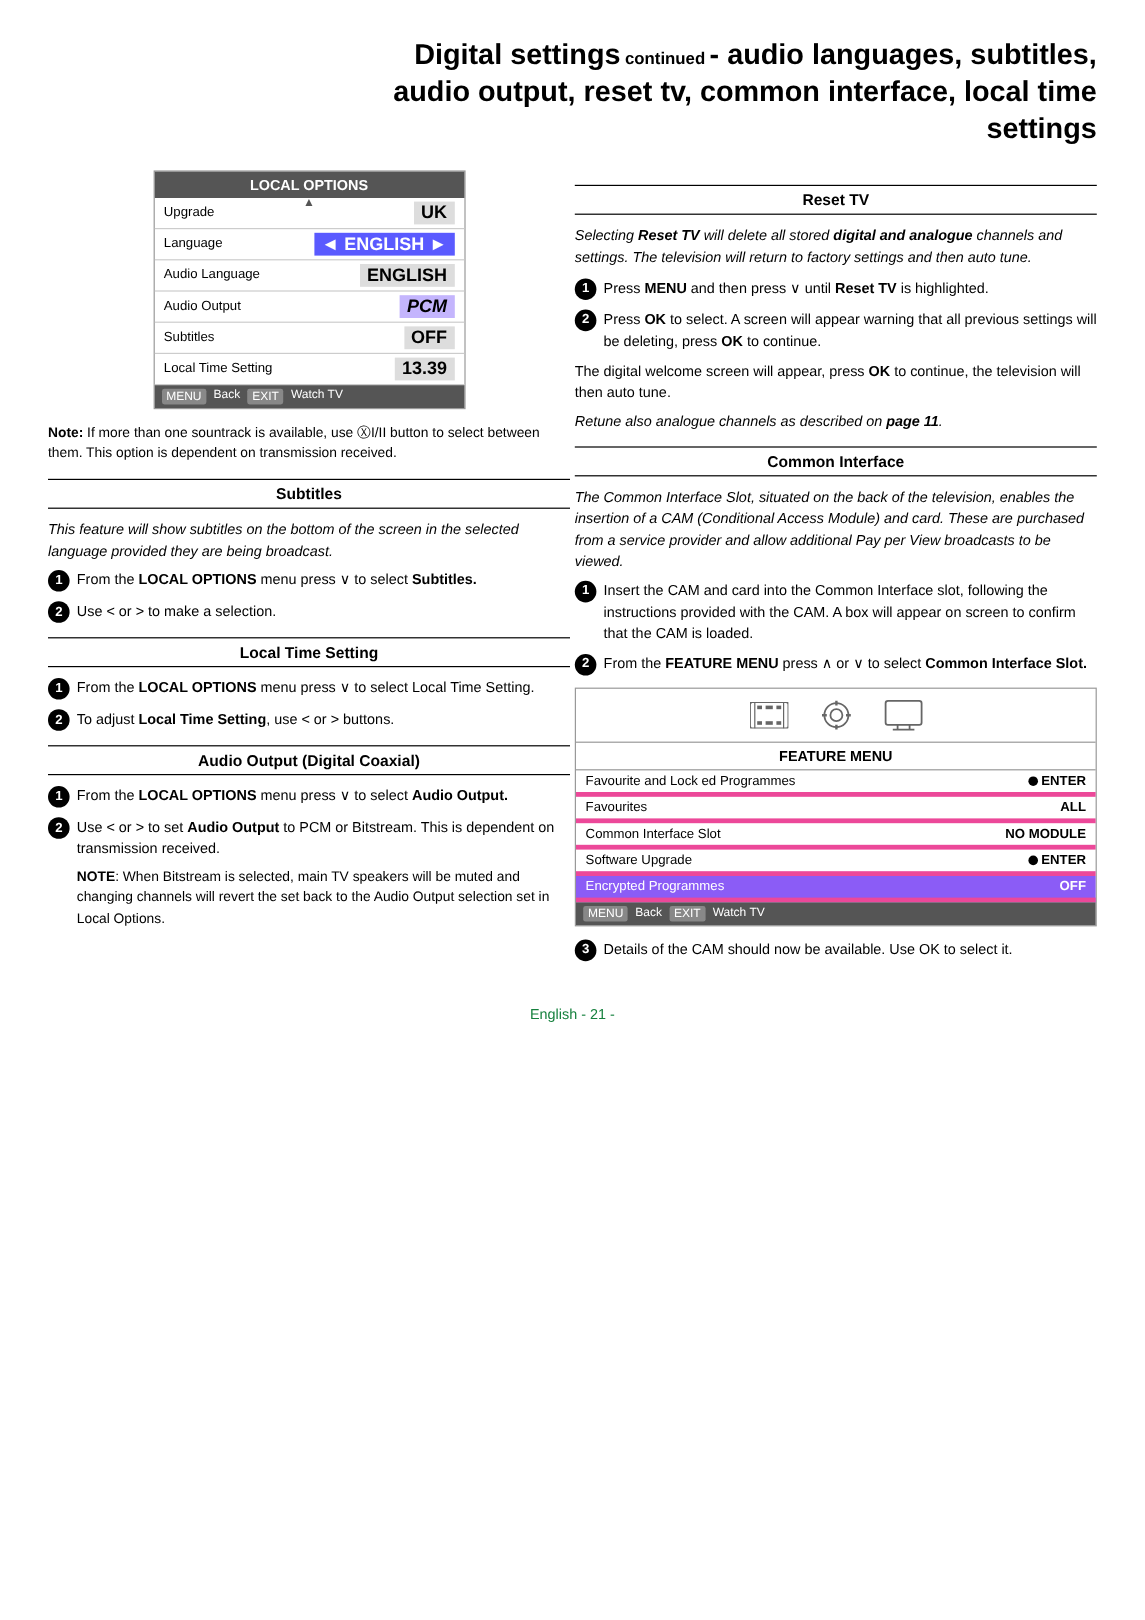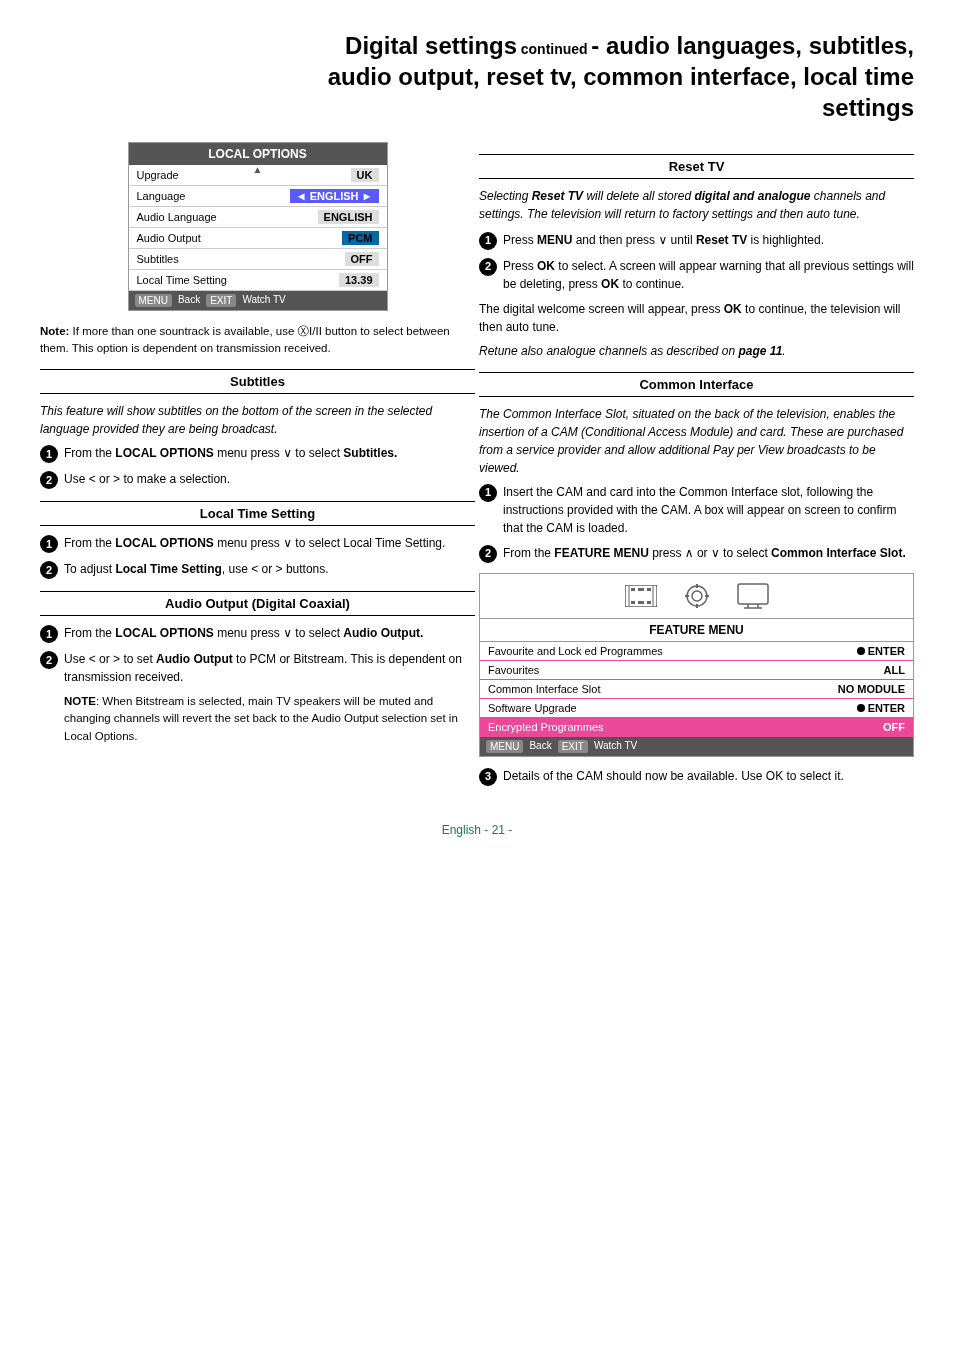--- a/index.html
+++ b/index.html
@@ -81,28 +81,28 @@
     }
     .local-options-row:last-of-type {
       border-bottom: none;
     }
     .local-options-row .row-label {
       color: #000;
     }
     .local-options-row .row-value {
       background: #ddd;
       padding: 1px 6px;
-      font-size: 11px;
+      font-size: 15px;
       font-weight: bold;
     }
     .row-value.highlight {
       background: #5a5aff;
       color: #fff;
     }
-    .row-value.pcm { background: #0369a1; }
+    .row-value.pcm { background: #c4b5fd; font-style: italic; }
     .row-value.off-val { background: #ddd; }
     .row-value.time-val { background: #ddd; }
 
     .local-options-footer {
       background: #555;
       color: #fff;
       font-size: 10px;
       padding: 3px 6px;
       display: flex;
       gap: 6px;
@@ -203,21 +203,21 @@
       text-align: center;
       font-weight: bold;
       font-size: 12px;
       padding: 4px;
       border-bottom: 1px solid #999;
     }
     .feature-menu-row {
       display: flex;
       justify-content: space-between;
       align-items: center;
-      border-bottom: 1px solid #ec4899;
+      border-bottom: 4px solid #ec4899;
       padding: 3px 8px;
       font-size: 11px;
     }
     .feature-menu-row .fm-label { }
     .fm-value {
       font-weight: bold;
       font-size: 11px;
     }
     .fm-value.enter-val {
       display: flex;
@@ -238,21 +238,21 @@
       background: #555;
       color: #fff;
       font-size: 10px;
       padding: 3px 6px;
       display: flex;
       gap: 6px;
     }
 
     
     .fm-row-highlighted {
-      background: #ec4899;
+      background: #8b5cf6;
       color: #fff;
     }
     .fm-row-highlighted .fm-value {
       color: #fff;
     }
 
     
     .reset-tv-note {
       font-size: 12px;
       line-height: 1.5;

